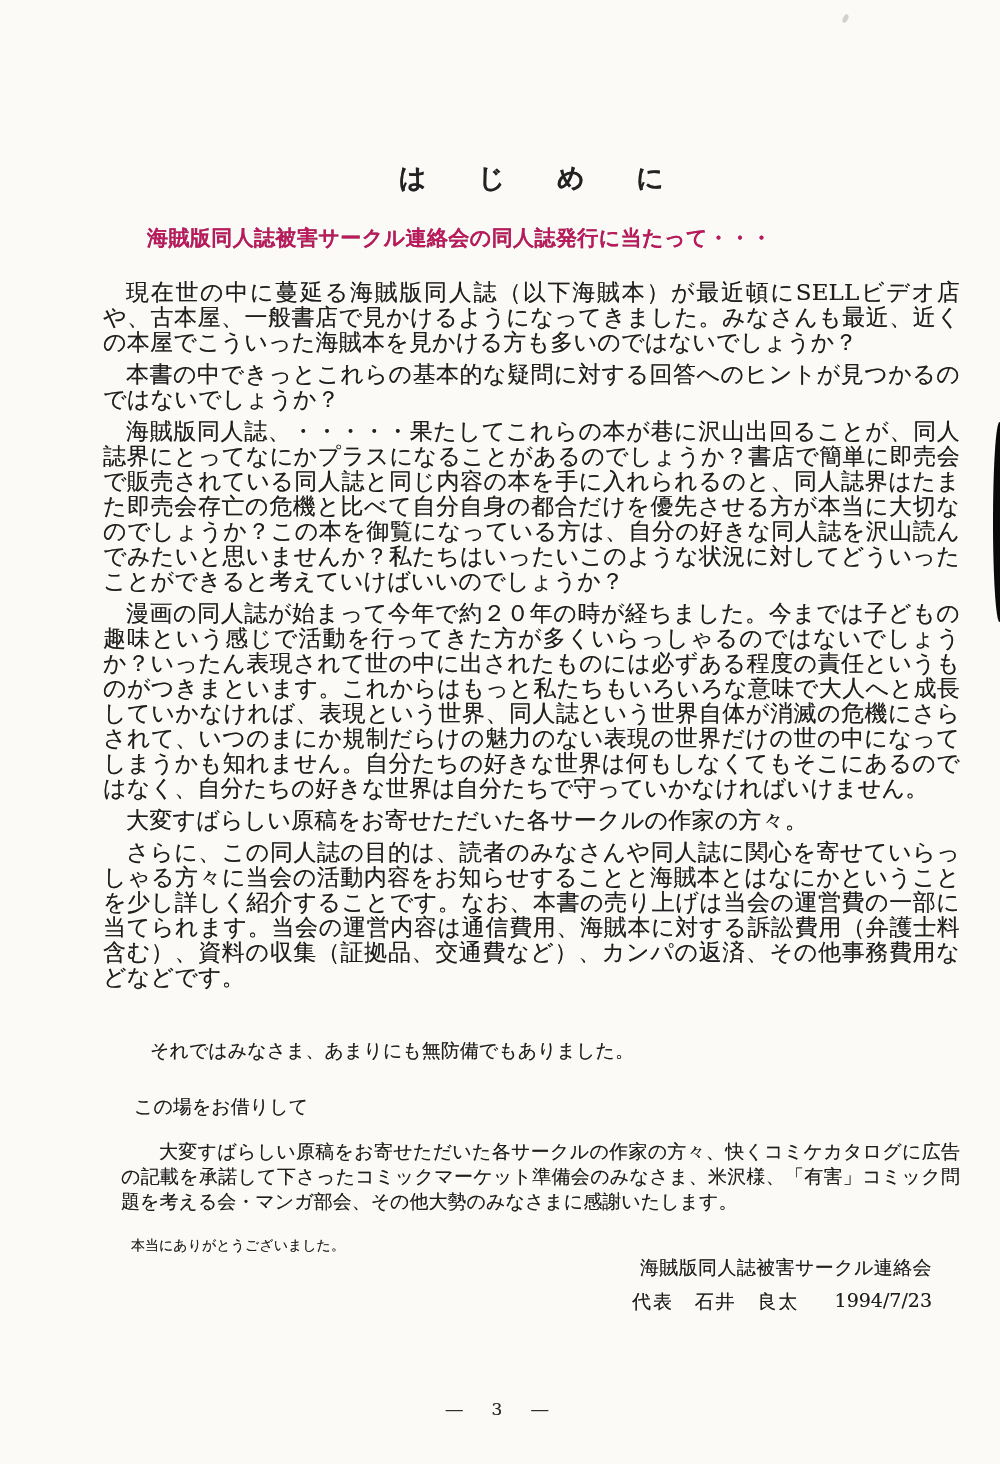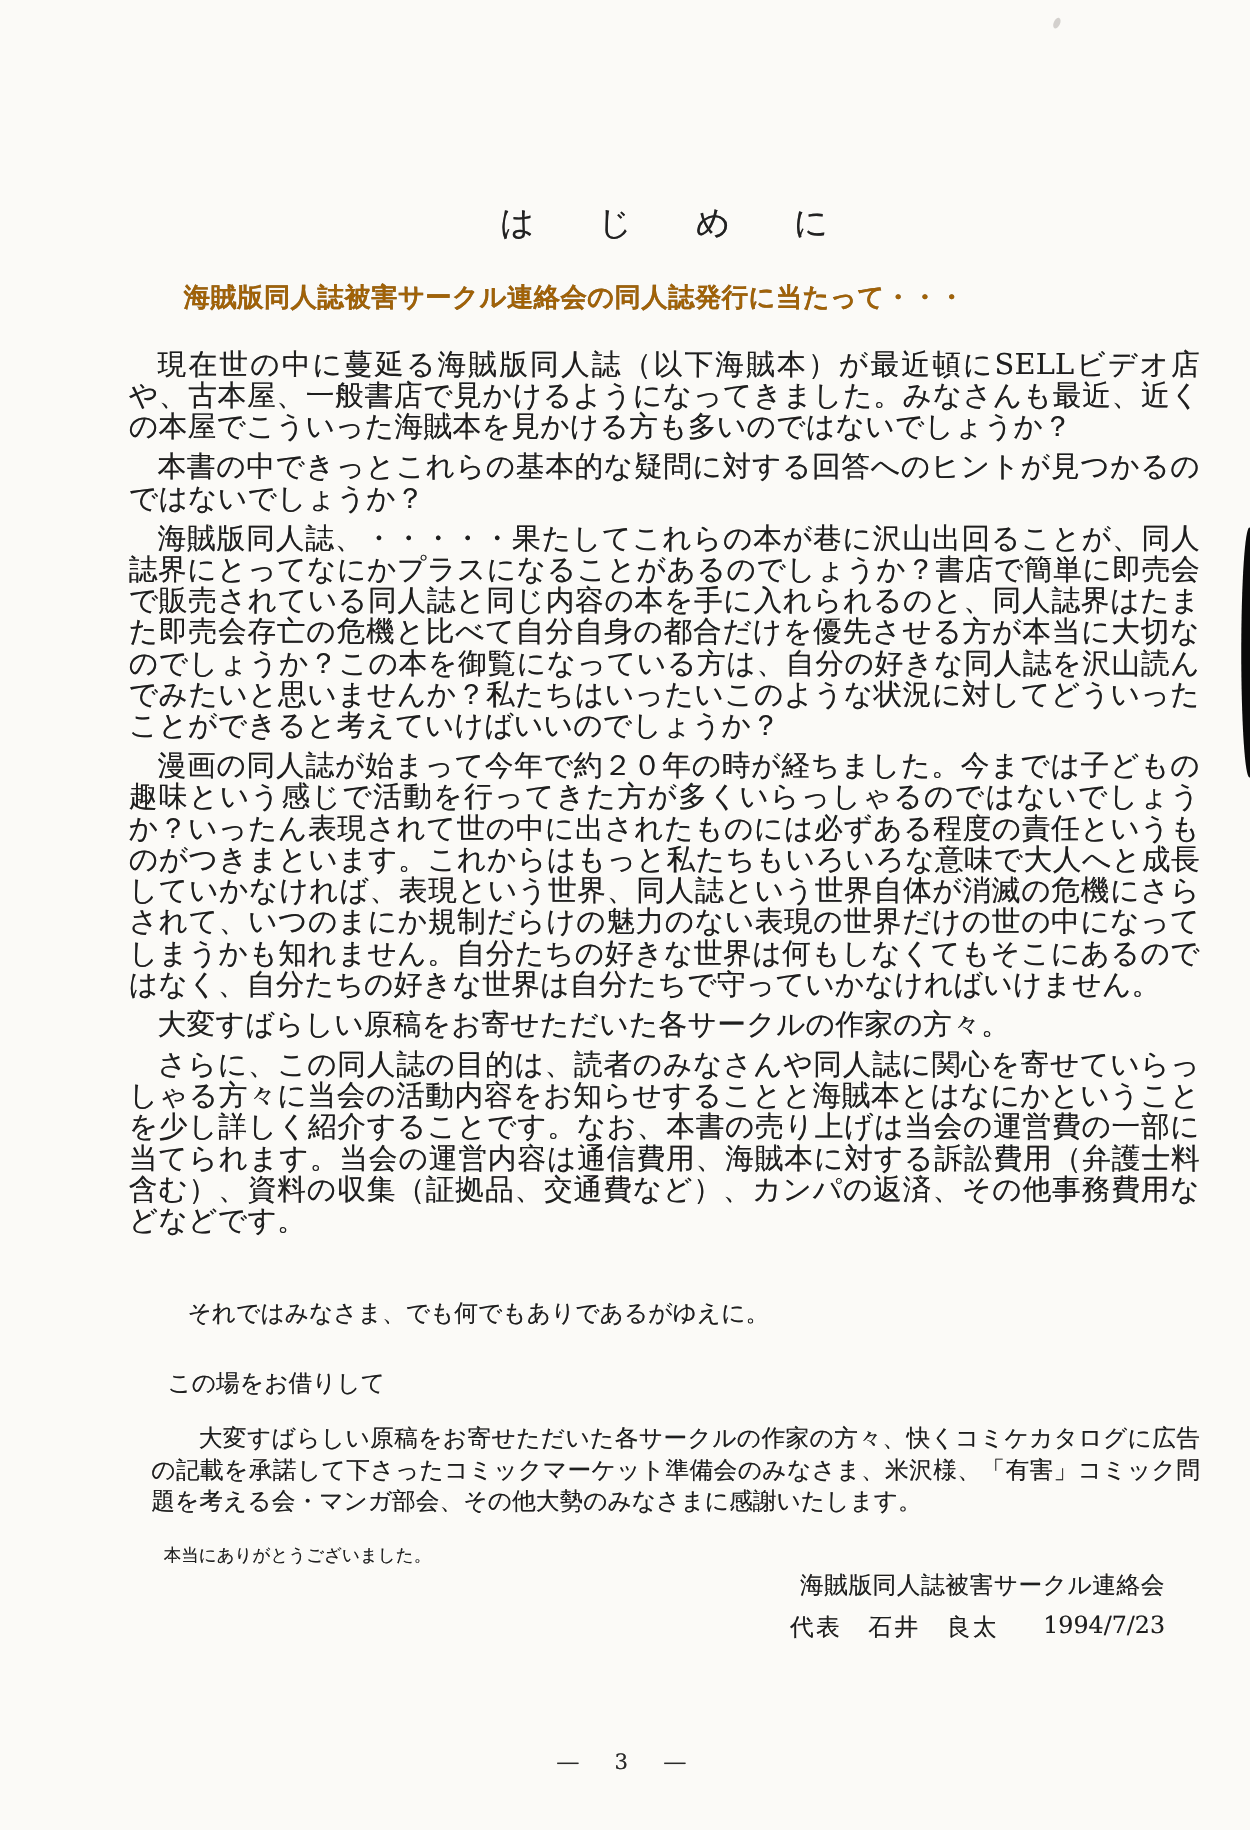--- a/index.html
+++ b/index.html
@@ -44,32 +44,32 @@
   }
   .content {
     position: absolute;
     left: 103px;
     top: 160px;
     width: 857px;
   }
   .doc-title {
     text-align: center;
     font-size: 27px;
-    font-weight: normal;
+    font-weight: bold;
     letter-spacing: 0.52em;
     word-spacing: 0.52em;
     margin: 0 0 0 0;
     padding-left: 0.5em; 
     color: #222;
   }
   .doc-subtitle {
     font-size: 21px;
     margin: 28px 0 0 44px;
     letter-spacing: 0.02em;
-    color: #a16207;
+    color: #be185d;
   }
   .body-text {
     margin-top: 28px;
     font-size: 23px;
     line-height: 25px;
     text-align: justify;
     letter-spacing: 0.2px;
   }
   .body-text p {
     margin: 0;
@@ -156,21 +156,21 @@
 
     <div class="body-text">
       <p>現在世の中に蔓延る海賊版同人誌（以下海賊本）が最近頓にSELLビデオ店や、古本屋、一般書店で見かけるようになってきました。みなさんも最近、近くの本屋でこういった海賊本を見かける方も多いのではないでしょうか？</p>
       <p>本書の中できっとこれらの基本的な疑問に対する回答へのヒントが見つかるのではないでしょうか？</p>
       <p>海賊版同人誌、・・・・・果たしてこれらの本が巷に沢山出回ることが、同人誌界にとってなにかプラスになることがあるのでしょうか？書店で簡単に即売会で販売されている同人誌と同じ内容の本を手に入れられるのと、同人誌界はたまた即売会存亡の危機と比べて自分自身の都合だけを優先させる方が本当に大切なのでしょうか？この本を御覧になっている方は、自分の好きな同人誌を沢山読んでみたいと思いませんか？私たちはいったいこのような状況に対してどういったことができると考えていけばいいのでしょうか？</p>
       <p>漫画の同人誌が始まって今年で約２０年の時が経ちました。今までは子どもの趣味という感じで活動を行ってきた方が多くいらっしゃるのではないでしょうか？いったん表現されて世の中に出されたものには必ずある程度の責任というものがつきまといます。これからはもっと私たちもいろいろな意味で大人へと成長していかなければ、表現という世界、同人誌という世界自体が消滅の危機にさらされて、いつのまにか規制だらけの魅力のない表現の世界だけの世の中になってしまうかも知れません。自分たちの好きな世界は何もしなくてもそこにあるのではなく、自分たちの好きな世界は自分たちで守っていかなければいけません。</p>
       <p>大変すばらしい原稿をお寄せただいた各サークルの作家の方々。</p>
       <p>さらに、この同人誌の目的は、読者のみなさんや同人誌に関心を寄せていらっしゃる方々に当会の活動内容をお知らせすることと海賊本とはなにかということを少し詳しく紹介することです。なお、本書の売り上げは当会の運営費の一部に当てられます。当会の運営内容は通信費用、海賊本に対する訴訟費用（弁護士料含む）、資料の収集（証拠品、交通費など）、カンパの返済、その他事務費用などなどです。</p>
     </div>
 
-    <p class="enjoy-line">それではみなさま、でも何でもありであるがゆえに。</p>
+    <p class="enjoy-line">それではみなさま、あまりにも無防備でもありました。</p>
 
     <p class="borrow-heading">この場をお借りして</p>
 
     <p class="ack-block">大変すばらしい原稿をお寄せただいた各サークルの作家の方々、快くコミケカタログに広告の記載を承諾して下さったコミックマーケット準備会のみなさま、米沢様、「有害」コミック問題を考える会・マンガ部会、その他大勢のみなさまに感謝いたします。</p>
 
     <p class="thanks-line">本当にありがとうございました。</p>
 
   </div>
 
   <div class="signature">

